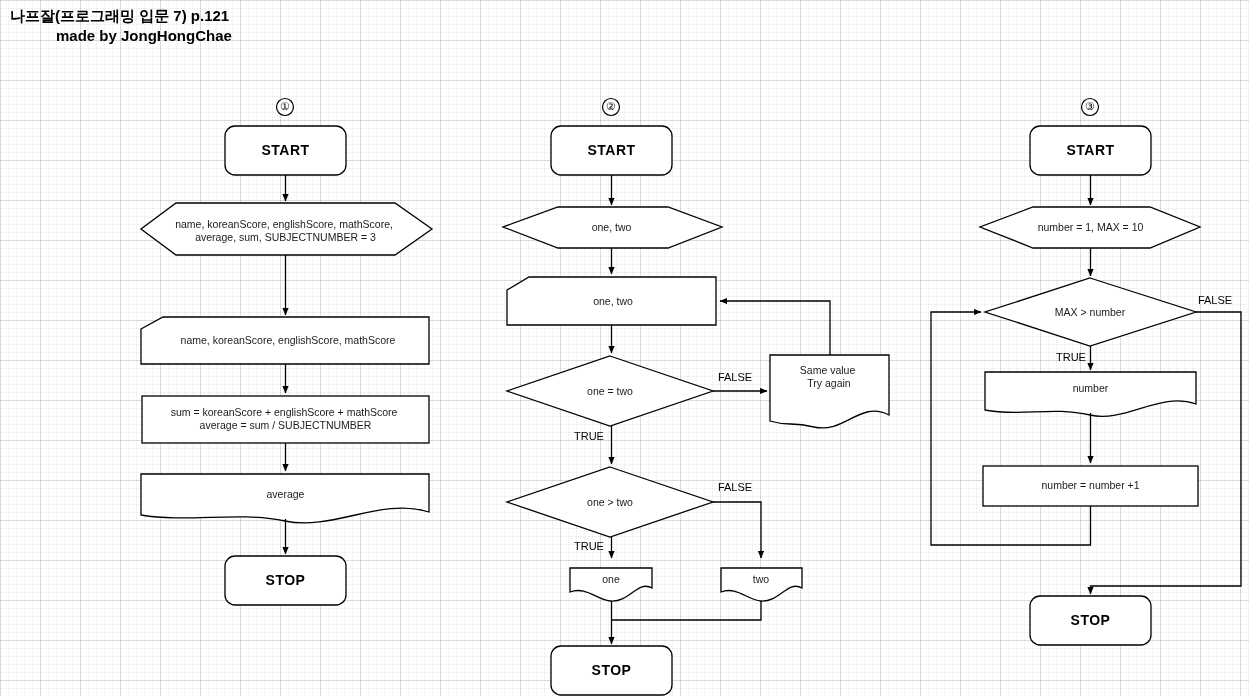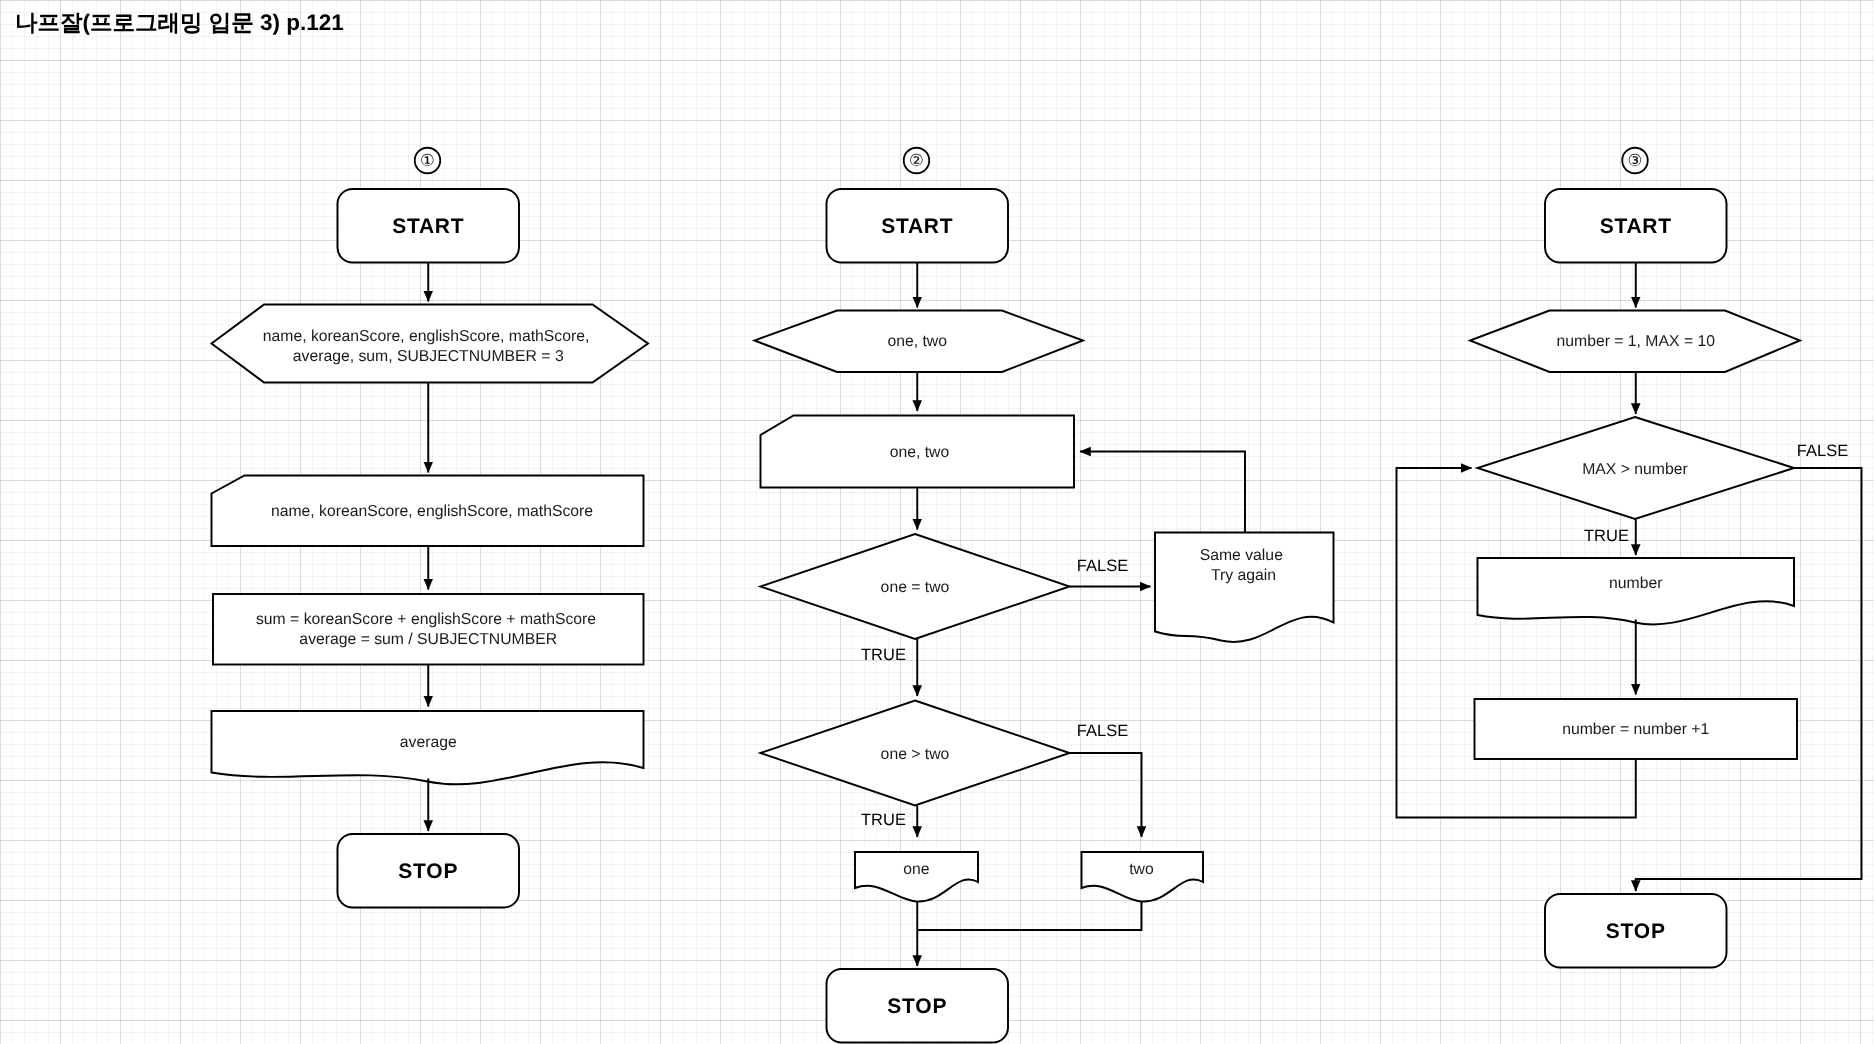--- a/index.html
+++ b/index.html
@@ -95,21 +95,22 @@
     stroke: #000000;
     stroke-width: 1.2;
   }
 </style>
 </head>
 <body>
 
 <div id="canvas"></div>
 
 <div id="title-block">
-  <div class="line line1">나프잘(프로그래밍 입문 3) p.121</div>
+  <div class="line line1">나프잘(프로그래밍 입문 7) p.121</div>
+  <div class="line line2">made by JongHongChae</div>
 </div>
 
 <svg id="flow" xmlns="http://www.w3.org/2000/svg">
   <defs>
     <marker id="arrow" markerWidth="9" markerHeight="9" refX="7.2" refY="3.2" orient="auto" markerUnits="userSpaceOnUse">
       <path d="M0,0 L7.6,3.2 L0,6.4 z" fill="#000000"></path>
     </marker>
   </defs>
 
   <g>

